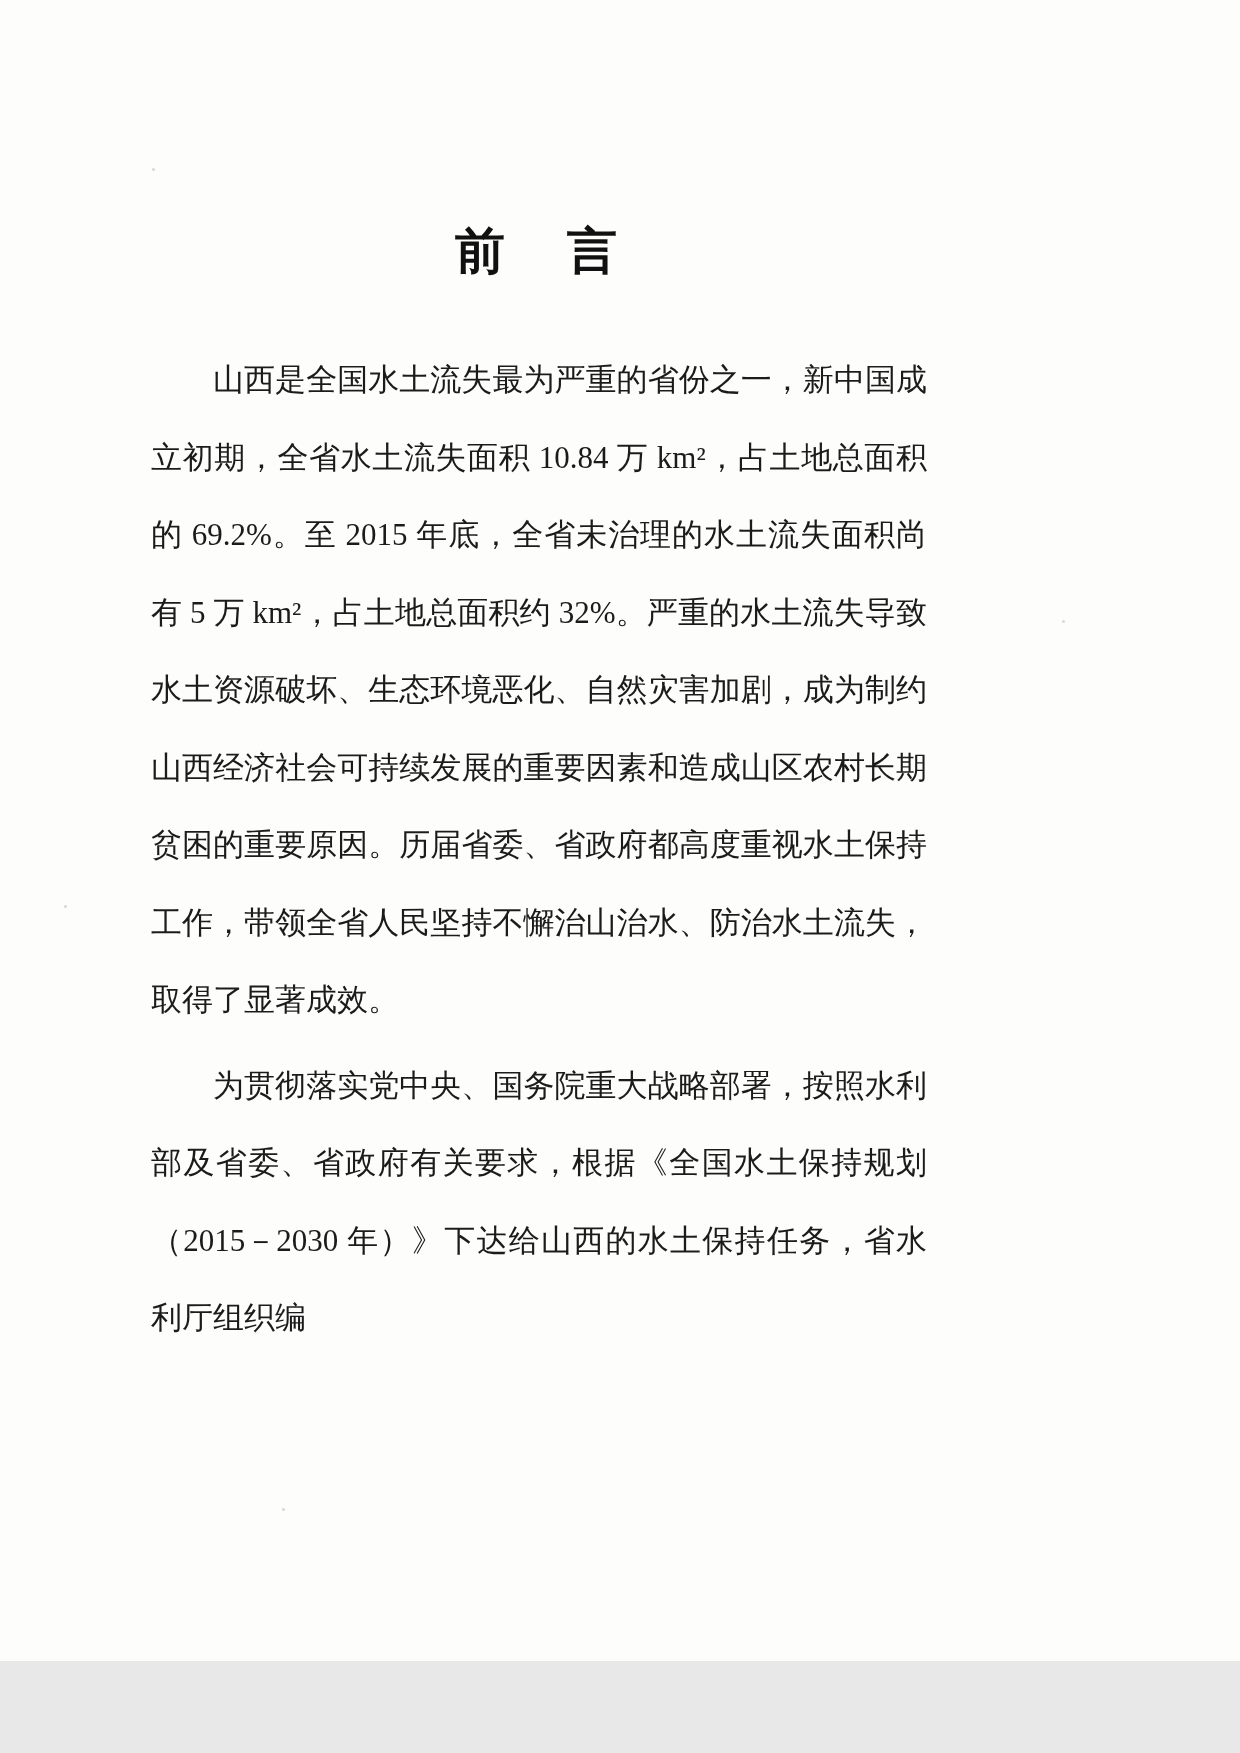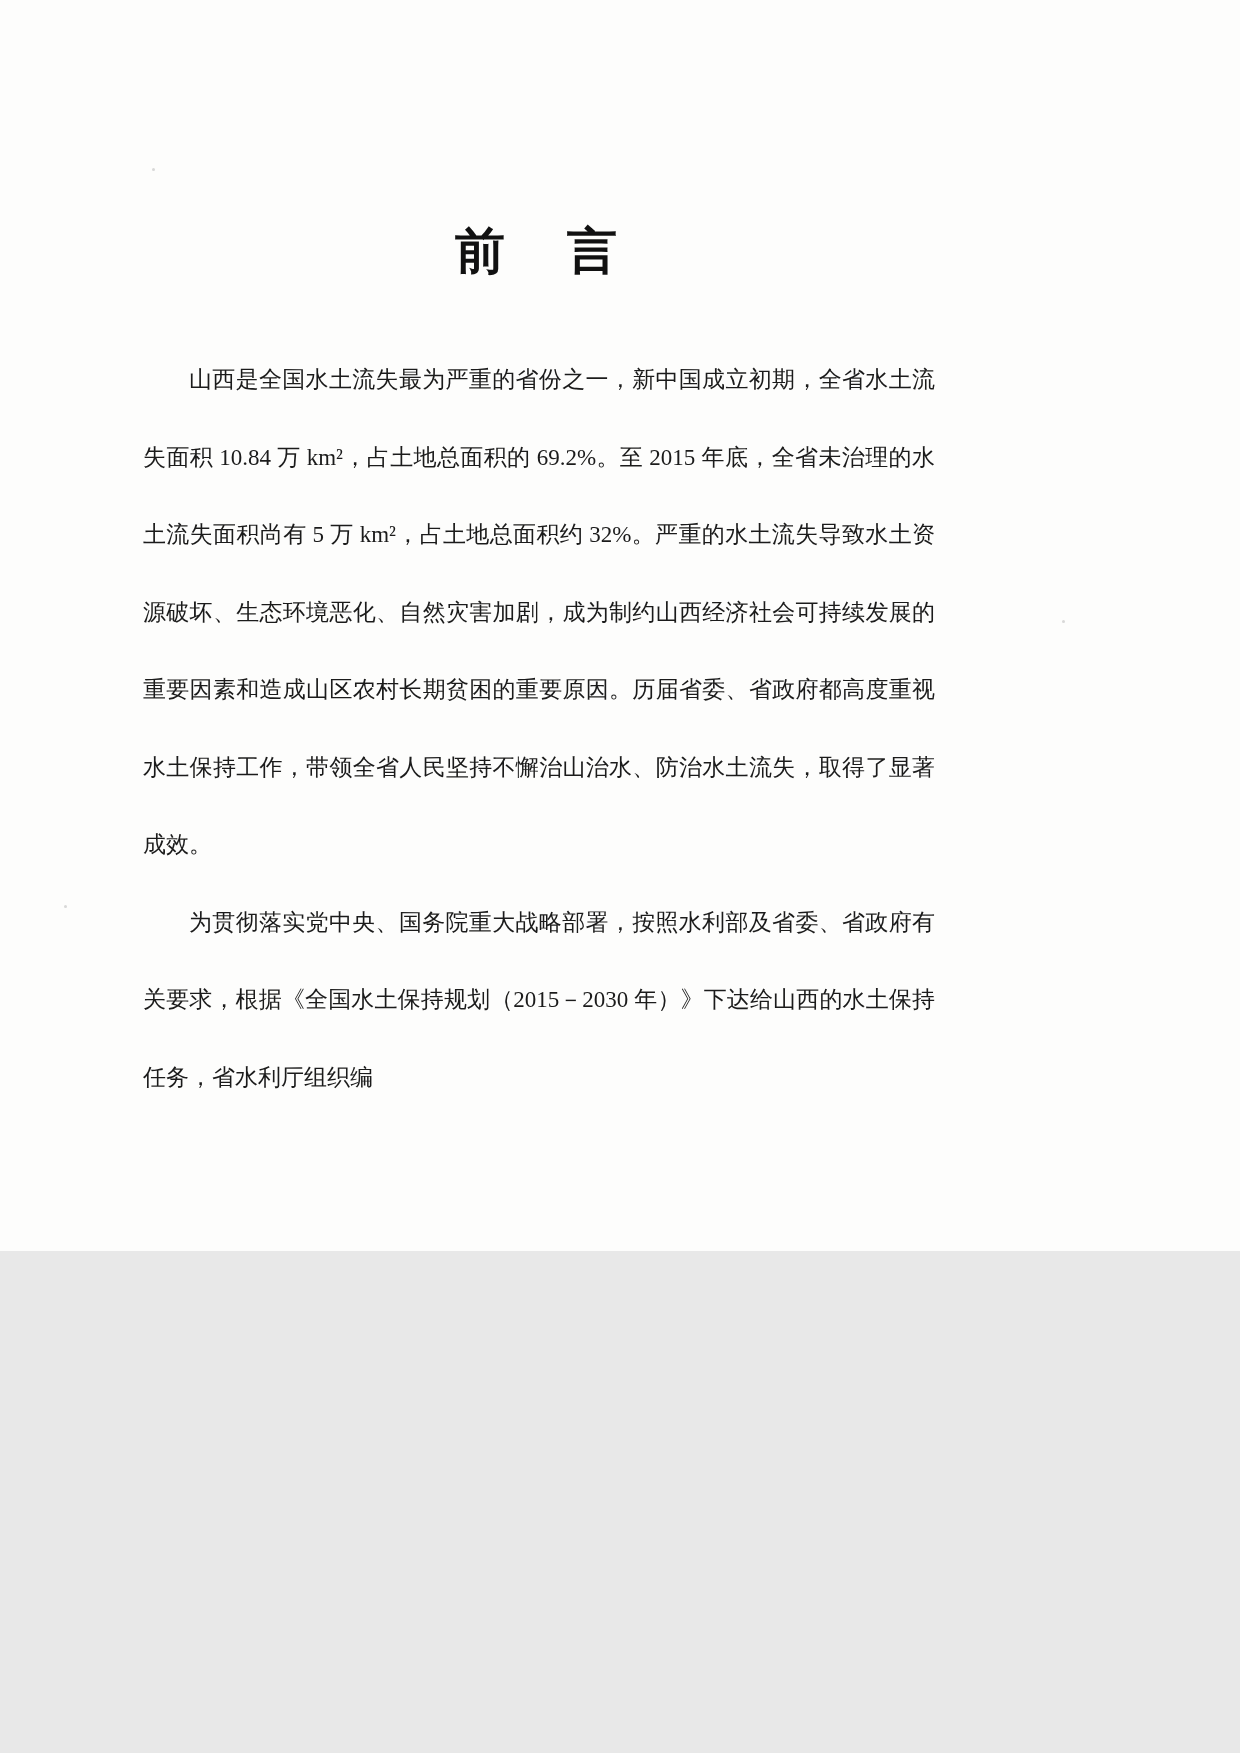--- a/index.html
+++ b/index.html
@@ -3,21 +3,21 @@
 <meta charset="utf-8">
 <style>
   html, body {
     margin: 0;
     padding: 0;
     background: #e8e8e8;
   }
   .page {
     position: relative;
     width: 1240px;
-    height: 1251px;
+    height: 1661px;
     margin: 0 auto;
     background: #fdfdfc;
     overflow: hidden;
     font-family: "Liberation Serif", "DejaVu Serif", serif;
     color: #1c1c1c;
   }
   .content {
     position: absolute;
     left: 143px;
     top: 218px;
@@ -25,22 +25,22 @@
   }
   .doc-title {
     font-size: 50px;
     font-weight: bold;
     text-align: center;
     letter-spacing: 6px;
     color: #111;
     margin: 0 0 56px 0;
   }
   .body-text p {
-    margin: 0;
-    font-size: 23px;
+    margin: 8px;
+    font-size: 31px;
     line-height: 77.5px;
     text-align: justify;
     text-indent: 2em;
     color: #1b1b1b;
     word-break: break-word;
   }
   
   .speck {
     position: absolute;
     background: #b9b9b9;

